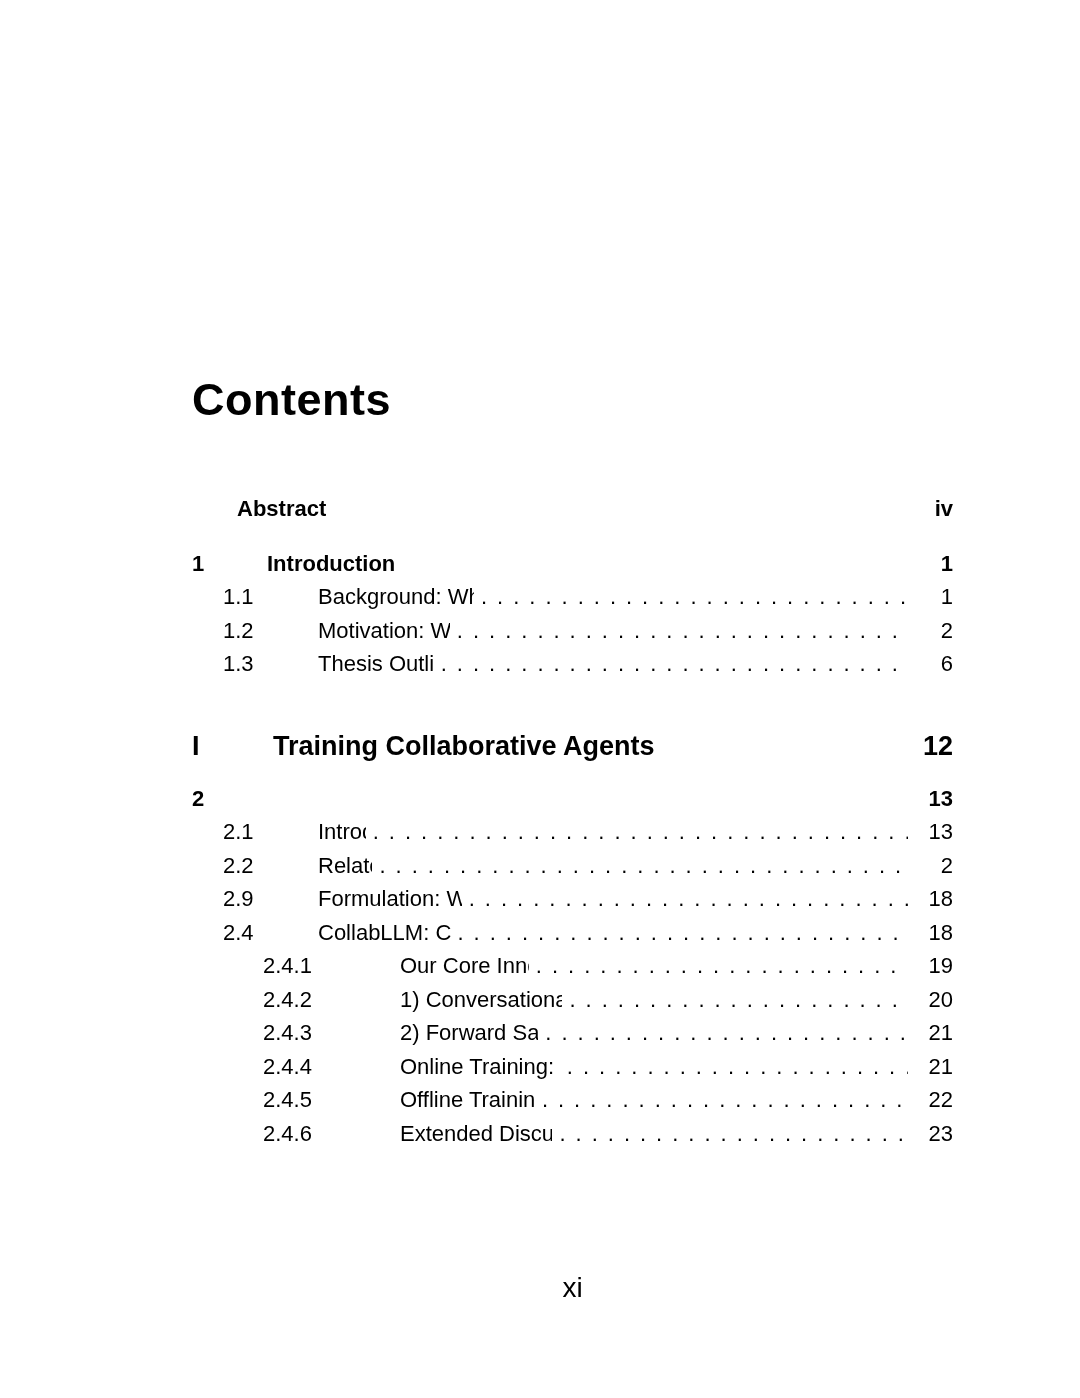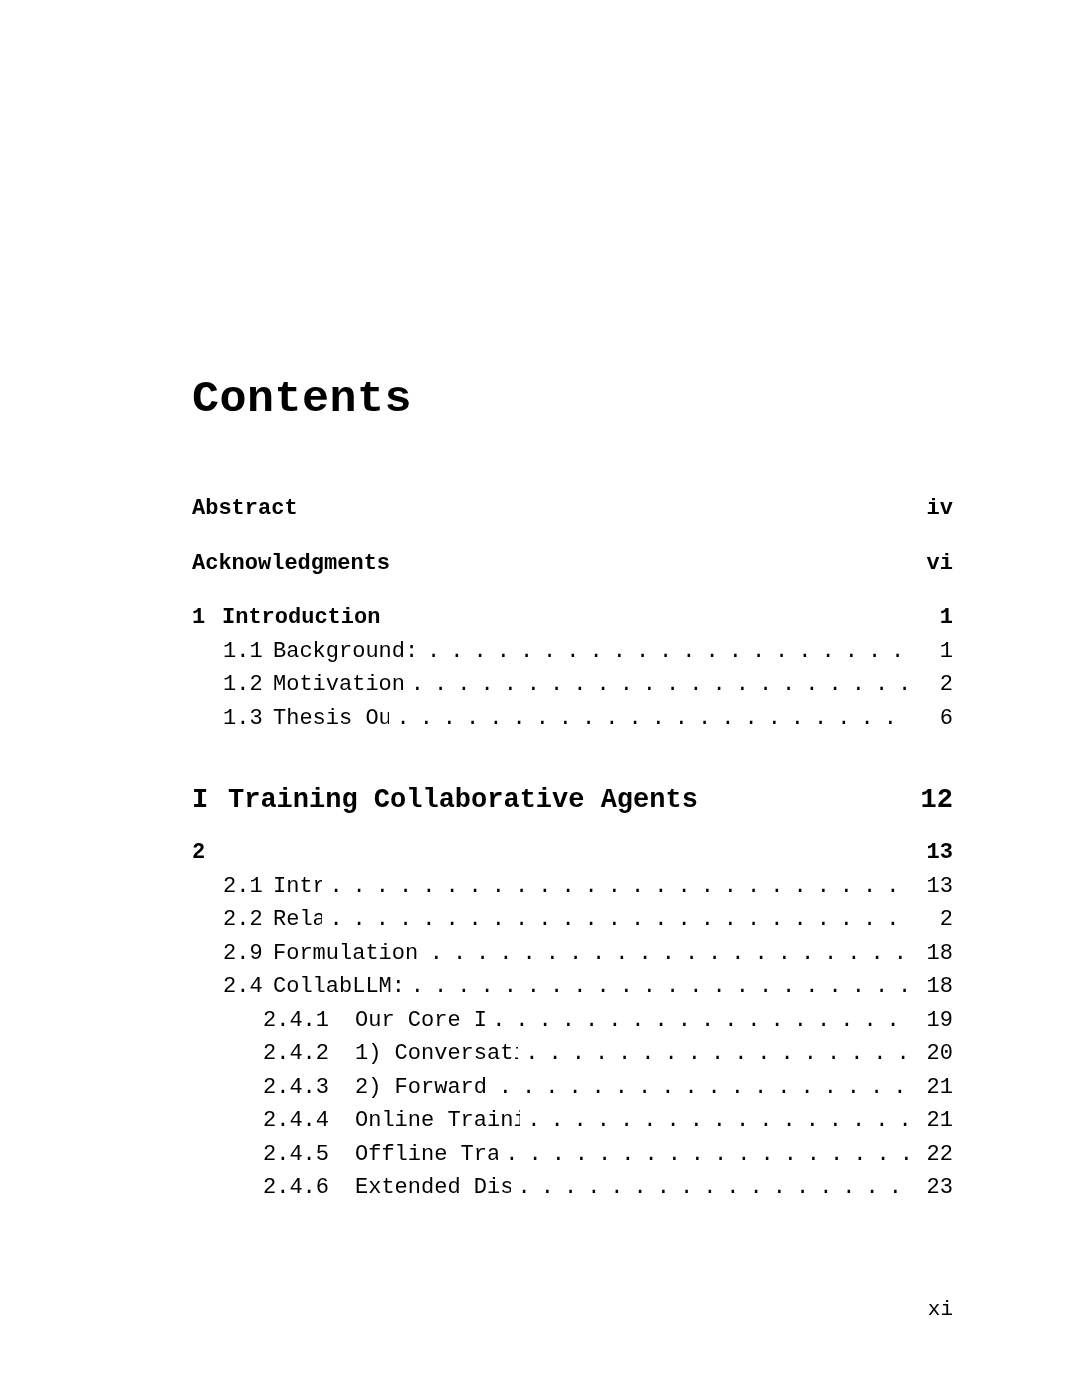--- a/index.html
+++ b/index.html
@@ -2,21 +2,21 @@
 <html><head>
 <meta charset="utf-8">
 <style>
   html, body { margin: 0; padding: 0; background: #ffffff; }
   .page {
     position: relative;
     width: 1080px;
     height: 1398px;
     background: #ffffff;
     color: #000000;
-    font-family: Liberation Mono, monospace;
+    font-family: Liberation Sans, sans-serif;
     overflow: hidden;
   }
   .doc-title {
     position: absolute;
     left: 192px;
     top: 347px;
     font-size: 45px;
     font-weight: bold;
     line-height: 1;
     letter-spacing: 0.5px;
@@ -30,21 +30,21 @@
   }
   .row {
     display: flex;
     align-items: baseline;
     box-sizing: border-box;
     height: 33.5px;
     line-height: 33.5px;
     white-space: nowrap;
   }
   .row .num   { flex: 0 0 auto; }
-  .row .title { flex: 0 1 auto; overflow: hidden; }
+  .row .title { flex: 0 1 auto; overflow: hidden; margin-left: 45px; }
   .row .dots  {
     flex: 1 1 auto;
     overflow: hidden;
     letter-spacing: 10px;
     padding-left: 7px;
     min-width: 0;
   }
   .row .pagenum { flex: 0 0 auto; width: 45px; text-align: right; }
 
   .front   { font-weight: bold; margin-top: 21px; }
@@ -63,44 +63,37 @@
   .section .num { width: 50px; }
   .subsection { padding-left: 71px; }
   .subsection .num { width: 92px; }
   .toc .row:first-child { margin-top: 0; }
 
   .footer {
     position: absolute;
     left: 192px;
     top: 1272px;
     width: 761px;
-    text-align: right;
-    font-size: 21px;
-    margin-top: 26px;
+    text-align: center;
+    font-size: 28px;
   }
 </style>
 </head>
 <body>
 
 <div class="page">
 
   <h1 class="doc-title">Contents</h1>
 
   <div class="toc">
       <div class="row front">
 
       <span class="title">Abstract</span>
       <span class="dots" style="visibility: hidden;"></span>
       <span class="pagenum">iv</span>
-    </div>
-      <div class="row front">
-
-      <span class="title">Acknowledgments</span>
-      <span class="dots" style="visibility: hidden;"></span>
-      <span class="pagenum">vi</span>
     </div>
       <div class="row chapter">
       <span class="num">1</span>
       <span class="title">Introduction</span>
       <span class="dots" style="visibility: hidden;"></span>
       <span class="pagenum">1</span>
     </div>
       <div class="row section">
       <span class="num">1.1</span>
       <span class="title">Background: What are Agents and Why Agents?</span>

